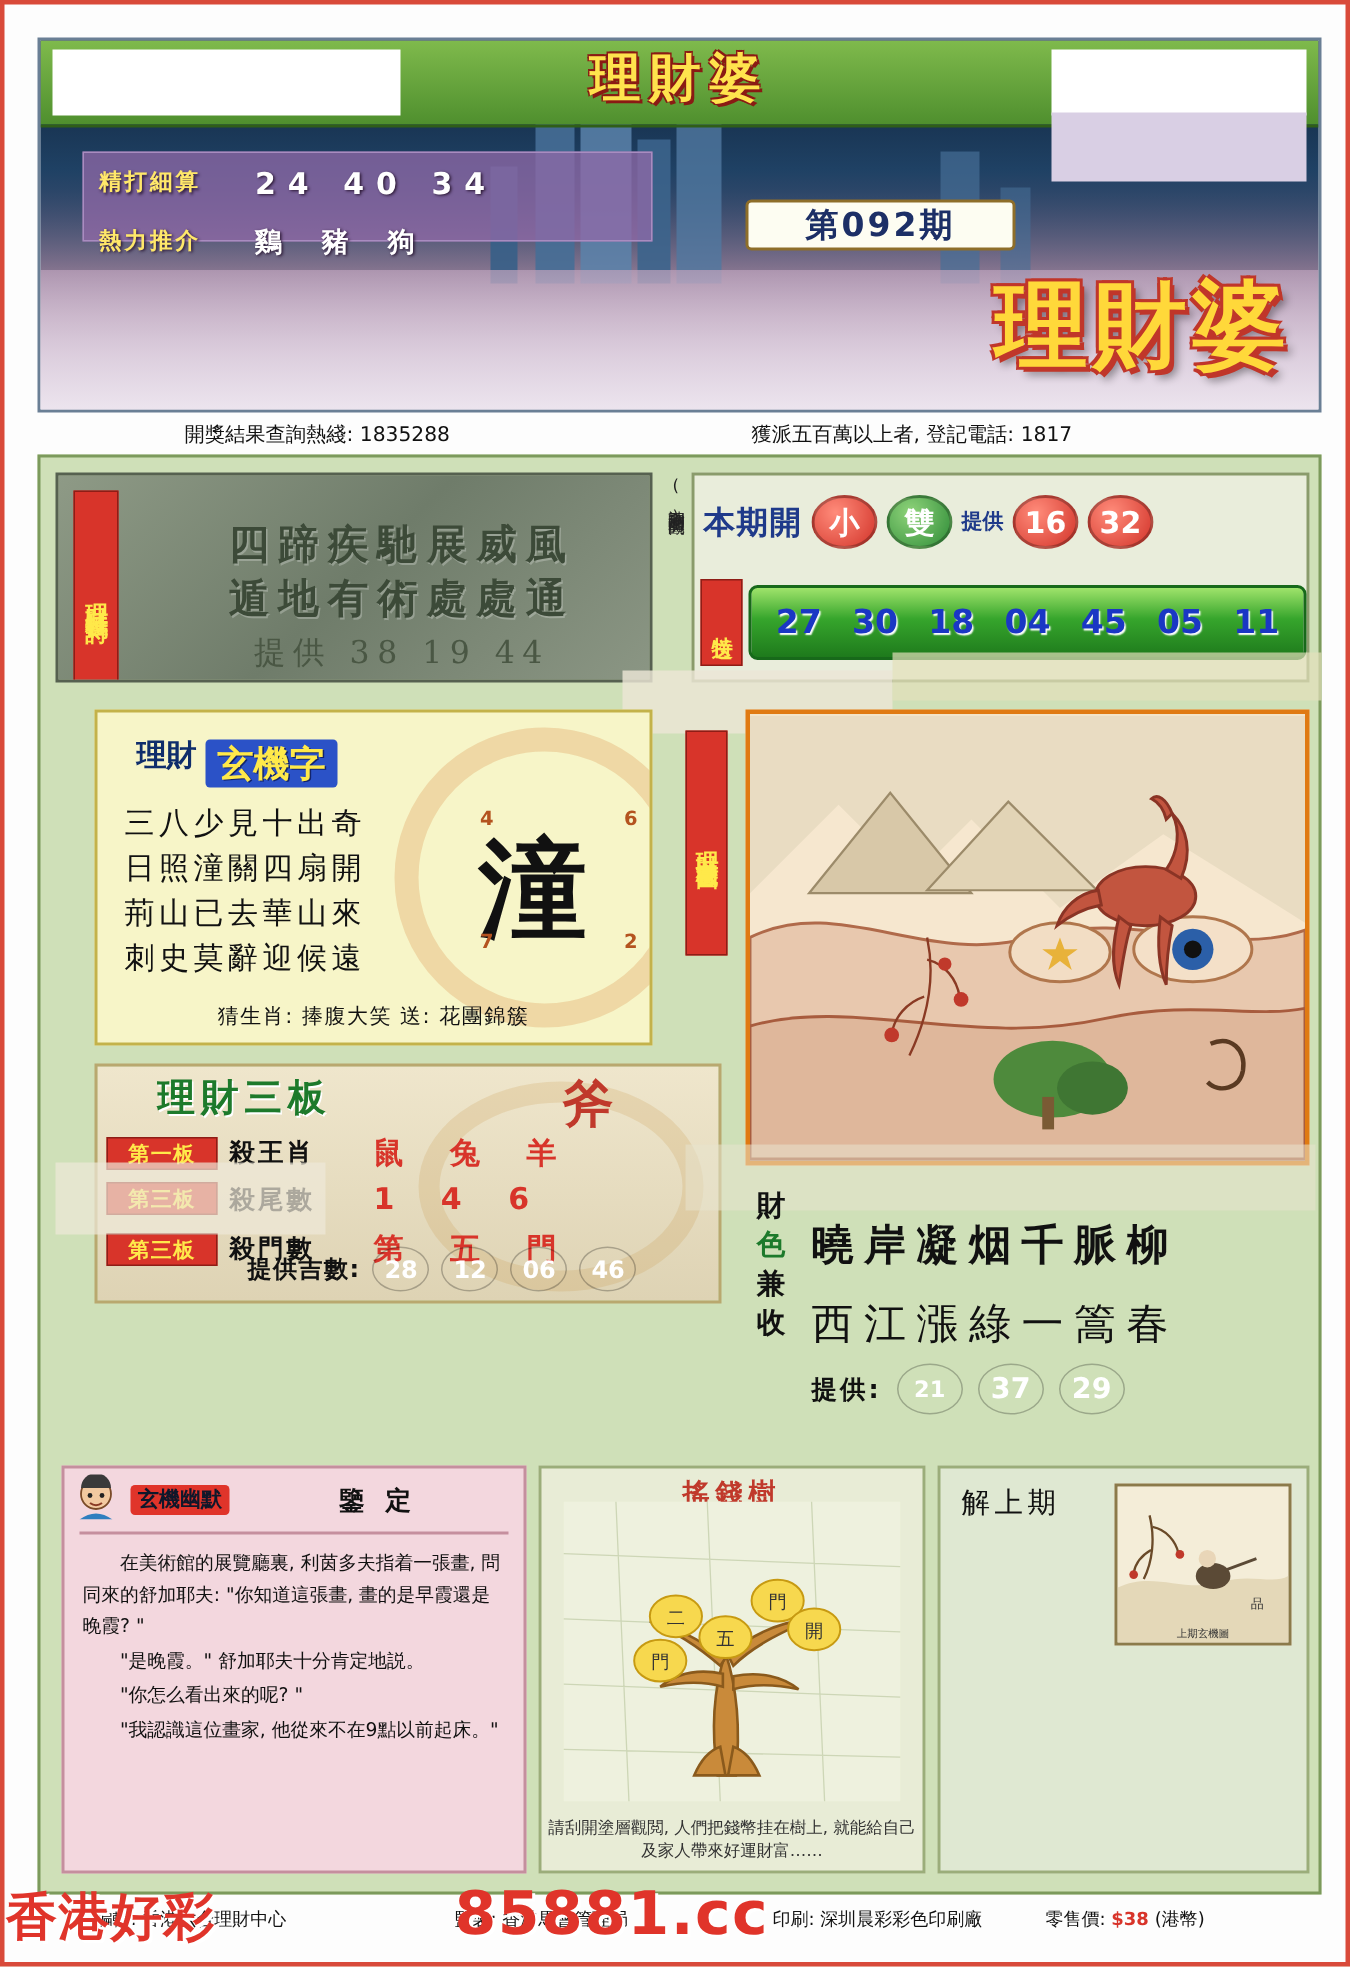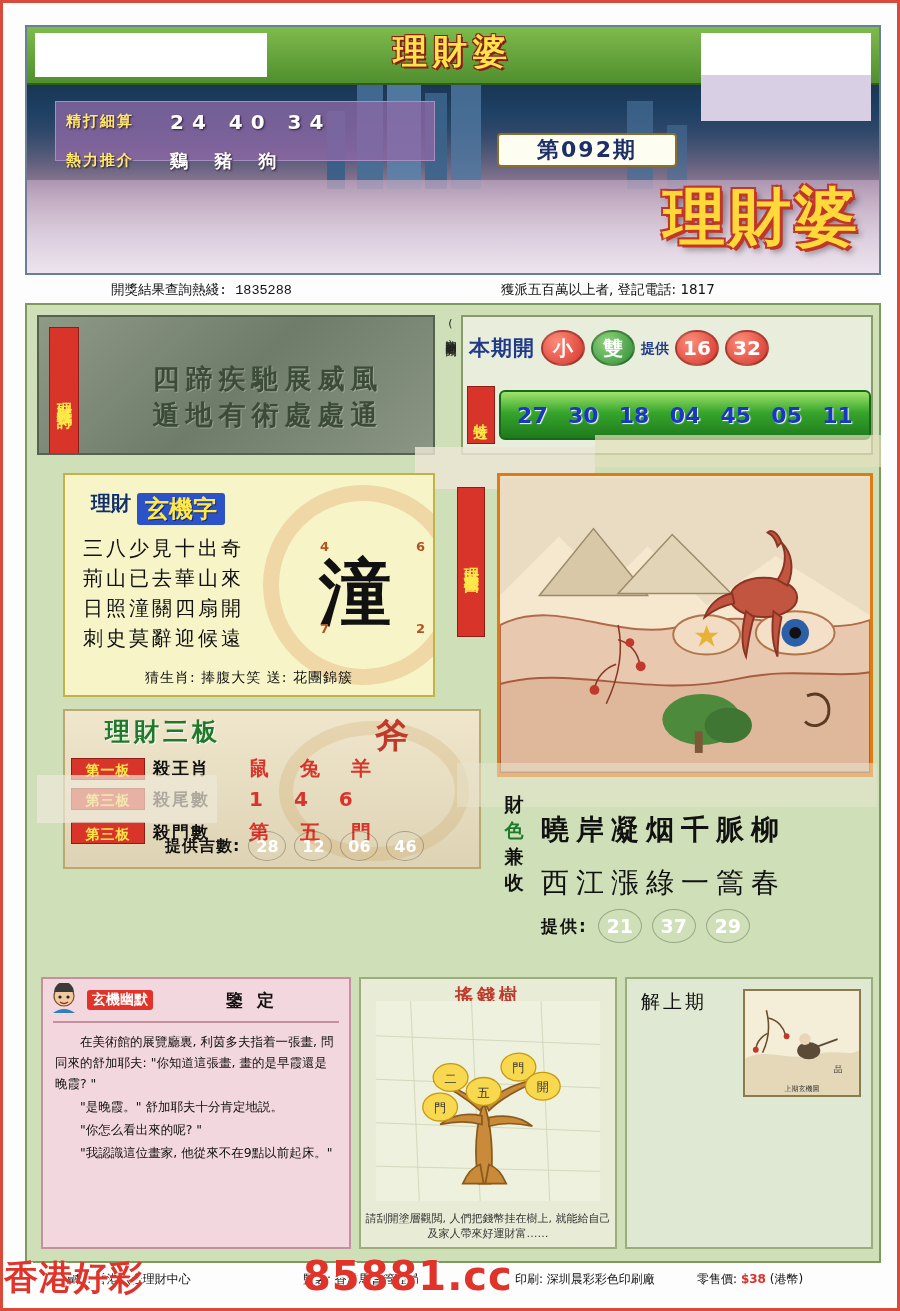--- a/index.html
+++ b/index.html
@@ -73,21 +73,21 @@
     position:absolute; right:18px; top:148px;
     font-size:62px; font-weight:bold; color:#ffd83a;
     letter-spacing:4px;
     text-shadow: 3px 3px 0 #c0362a, -2px -2px 0 #c0362a, 2px -2px 0 #c0362a, -2px 2px 0 #c0362a, 5px 5px 6px rgba(0,0,0,.4);
   }
   
   .hotlines {
     position:absolute; left:22px; top:274px; width:856px; height:26px;
     display:flex; align-items:center; font-size:13.5px; color:#111;
   }
-  .hot-a { position:absolute; left:86px;font-family:Liberation Mono, monospace; }
+  .hot-a { position:absolute; left:98px; }
   .hot-b { position:absolute; left:476px; }
   .hot-num { color:#111; }
   
   .main {
     position:absolute; left:22px; top:300px; width:856px; height:960px;
     background:#cfe0b8;
     border: 2px solid #7c9a5c;
   }
   
   .vtab {
@@ -226,21 +226,21 @@
     font-family:"DejaVu Serif","Liberation Serif",serif; }
   .poem-foot { position:absolute; left:44px; bottom:2px; display:flex; align-items:center; gap:10px; }
   .poem-foot .lbl { font-size:17px; font-weight:bold; color:#111; letter-spacing:2px; }
   
   .joke {
     position:absolute; left:14px; top:672px; width:310px; height:272px;
     background:#f3d7de; border:2px solid #c58f9e;
     overflow:hidden;
   }
   .joke-hdr { display:flex; align-items:center; gap:6px; padding:4px 4px 0 4px; }
-  .joke-badge { background:#e0342a; color:#ffffff; font-size:14px; font-weight:bold; padding:1px 5px; border-radius:3px;}
+  .joke-badge { background:#e0342a; color:#0f172a; font-size:14px; font-weight:bold; padding:1px 5px; border-radius:3px;}
   .joke-title { flex:1; text-align:center; font-size:17px; font-weight:bold; color:#111; letter-spacing:4px; }
   .joke-text { padding:8px 12px; font-size:12.5px; line-height:21px; color:#111; }
   .joke-text p { margin:0 0 2px 0; text-indent:2em; }
   .tree {
     position:absolute; left:332px; top:672px; width:258px; height:272px;
     background:#e8ecd6; border:2px solid #9bad7a; overflow:hidden;
   }
   .tree-title { text-align:center; font-size:18px; font-weight:bold; color:#c0392b; letter-spacing:4px; padding-top:4px;}
   .tree-foot { position:absolute; left:0; bottom:6px; width:100%; text-align:center; font-size:11px; color:#333; line-height:15px;}
   .solve {
@@ -328,20 +328,21 @@
     </span>
   </div>
 
   <div class="main">
 
     <div class="stone">
       <div class="vtab stone-tab">理財特碼詩</div>
       <div class="stone-txt">
         <div class="stone-line">四蹄疾馳展威風</div>
         <div class="stone-line">遁地有術處處通</div>
+        <div class="stone-sub">提供  38    19    44</div>
       </div>
     </div>
     <div class="vnote">(請刮開塗層觀閲)</div>
 
     <div class="drawbox">
       <div class="draw-top">
         <span class="draw-label">本期開</span>
         <span class="ball red">小</span>
         <span class="ball green">雙</span>
         <span class="small-lbl">提供</span>
@@ -366,22 +367,22 @@
     <div class="smudge" style="left:568px; top:130px; width:286px; height:32px; background:rgba(226,224,186,.7);"></div>
 
     <div class="riddle">
       <div style="position:absolute; right:-30px; top:10px; width:200px; height:200px; border:16px solid rgba(214,130,60,.25); border-radius:50%;"></div>
       <div class="riddle-hdr">
         <span class="riddle-h1">理財</span>
         <span class="riddle-h2">玄機字</span>
       </div>
       <div class="riddle-body">
         <div class="r-line">三八少見十出奇</div>
+        <div class="r-line">日照潼關四扇開</div>
         <div class="r-line">荊山已去華山來</div>
-        <div class="r-line">日照潼關四扇開</div>
         <div class="r-line">刺史莫辭迎候遠</div>
         <div class="bigchar">潼</div>
         <div class="cnum" style="right:104px; top:14px;">4</div>
         <div class="cnum" style="right:8px;  top:14px;">6</div>
         <div class="cnum" style="right:104px; top:96px;">7</div>
         <div class="cnum" style="right:8px;  top:96px;">2</div>
       </div>
       <div class="riddle-foot">猜生肖: 捧腹大笑  送: 花團錦簇</div>
     </div>
 
@@ -461,21 +462,21 @@
       <div class="poem-tab">
         <div>財</div>
         <div style="color:#1d7a2b;">色</div>
         <div>兼</div>
         <div>收</div>
       </div>
       <div class="poem-l" style="top:20px;font-weight:bold;">曉岸凝烟千脈柳</div>
       <div class="poem-l" style="top:38px;margin-top:35px;">西江漲綠一篙春</div>
       <div class="poem-foot" style="bottom:30px;">
         <span class="lbl">提供:</span>
-        <span class="sball orange" style="width:44px;height:34px;font-size:19px;">21</span>
+        <span class="sball orange" style="width:44px;height:34px;font-size:15px;">21</span>
         <span class="sball orange" style="width:44px;height:34px;font-size:19px;">37</span>
         <span class="sball orange" style="width:44px;height:34px;font-size:19px;">29</span>
       </div>
     </div>
 
     <div class="joke">
       <div class="joke-hdr">
         <span>
           <svg width="34" height="30" viewBox="0 0 34 30">
             <ellipse cx="17" cy="13" rx="10" ry="10" fill="#f2c9a0" stroke="#7a4b28" stroke-width="1.2"></ellipse>

